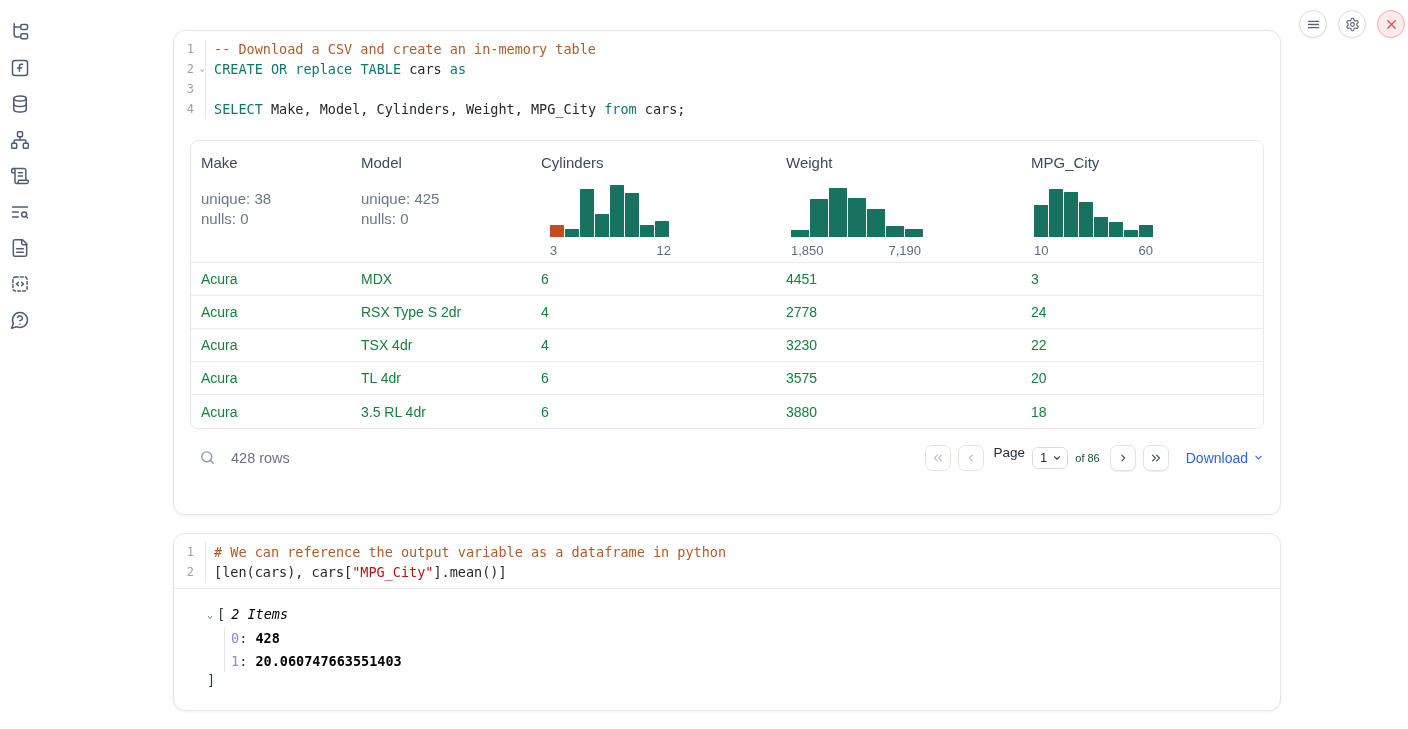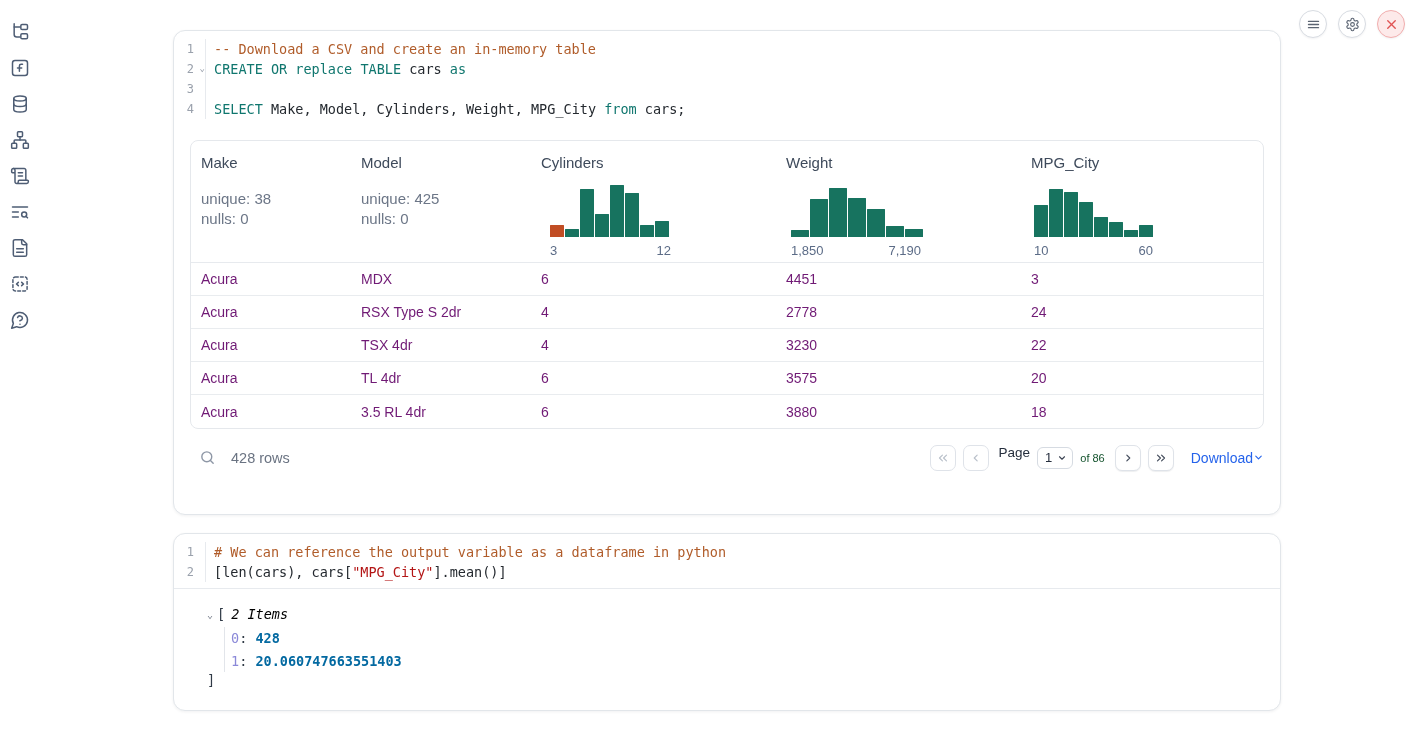--- a/index.html
+++ b/index.html
@@ -41,51 +41,51 @@
   
   .table-wrap{padding:15px 16px 0}
   .dtable{border:1px solid #e5e8ec;border-radius:8px;overflow:hidden}
   .thead{display:grid;grid-template-columns:160px 180px 245px 245px 1fr;border-bottom:1px solid #e7eaee;height:122px}
   .th{padding:13px 10px 0;position:relative;cursor:pointer}
   .th-name{font-size:15px;color:#3e4a5b}
   .th-stats{margin-top:18px;font-size:15px;color:#6c7687;line-height:1.35}
   .hist{position:absolute;bottom:25px;display:flex;align-items:flex-end;gap:1px}
   .hist-labels{position:absolute;bottom:4px;display:flex;justify-content:space-between;font-size:13px;color:#5c6c87}
   .bar{border-radius:0.5px}
-  .trow{display:grid;grid-template-columns:160px 180px 245px 245px 1fr;height:33px;align-items:center;border-bottom:1px solid #e9ecef;font-size:14px;color:#701a75}
+  .trow{display:grid;grid-template-columns:160px 180px 245px 245px 1fr;height:33px;align-items:center;border-bottom:1px solid #e9ecef;font-size:14px;color:#15803d}
   .trow:last-child{border-bottom:none}
   .td{padding:0 10px;white-space:nowrap;overflow:hidden}
 
   
   .tfooter{height:57px;display:flex;align-items:center;padding:0 16px 0 25px}
   .search-icon{color:#8e97a6;display:flex}
   .row-count{margin-left:15px;font-size:14.5px;color:#6a7382}
   .pager{margin-left:auto;display:flex;align-items:center}
   .pg-btn{width:26px;height:26px;border:1px solid #dfe3e9;border-radius:7px;background:#fff;display:flex;align-items:center;justify-content:center;color:#444d5c;box-shadow:0 1px 1px rgba(16,24,40,.07);cursor:pointer;margin-right:7px}
   .pg-btn svg{width:14px;height:14px}
   .pg-btn.disabled{color:#b9c0ca;box-shadow:none;cursor:default}
   .page-label{font-size:13.5px;color:#252e3d;margin:0 7px 10px 3px}
   .page-select{height:22px;min-width:34px;border:1px solid #d6dbe2;border-radius:6px;font-size:13px;display:flex;align-items:center;padding:0 5px 0 7px;gap:5px;color:#252e3d;cursor:pointer;background:#fff}
   .page-select svg{width:10px;height:10px;color:#3c4453}
   .of-label{font-size:11px;color:#14532d;margin:0 10px 0 7px}
-  .download{margin-left:10px;color:#2563eb;font-size:14px;display:flex;align-items:center;cursor:pointer}
+  .download{margin-left:10px;color:#2563eb;font-size:14px;display:flex;align-items:center;gap:5px;cursor:pointer}
   .download svg{width:11px;height:11px}
 
   
   .out-border{border-top:1px solid #e7eaee}
   .out-area{padding:14px 16px 12px 16px;font-family:"DejaVu Sans Mono",monospace;font-size:13.5px;color:#2a3442}
   .tree-head{padding-left:17px;display:flex;align-items:center;height:22px}
   .tree-chevron{font-size:10px;color:#6b7280;margin-right:4px;cursor:pointer}
   .tree-open{color:#303a46}
   .tree-count{font-style:italic;color:#000000;margin-left:6px}
   .tree-body{margin-left:34px;border-left:1px solid #e2e5ea;padding-left:6px;margin-top:2px}
   .tree-entry{height:22.5px;display:flex;align-items:center}
   .idx{color:#8a88d8}
   .colon{color:#303a46;white-space:pre}
-  .val{color:#0369a1;font-weight:600}
+  .val{color:#000000;font-weight:600}
   .tree-close{padding-left:17px;height:20px;color:#303a46}
 </style>
 </head>
 <body>
 
 <nav class="sidebar">
   <div class="side-icon">
     <svg viewBox="0 0 24 24" fill="none" stroke="currentColor" stroke-width="1.8" stroke-linecap="round" stroke-linejoin="round">
         <path d="M5 2v13a3 3 0 0 0 3 3h4"></path>
         <path d="M5 6h7"></path>

